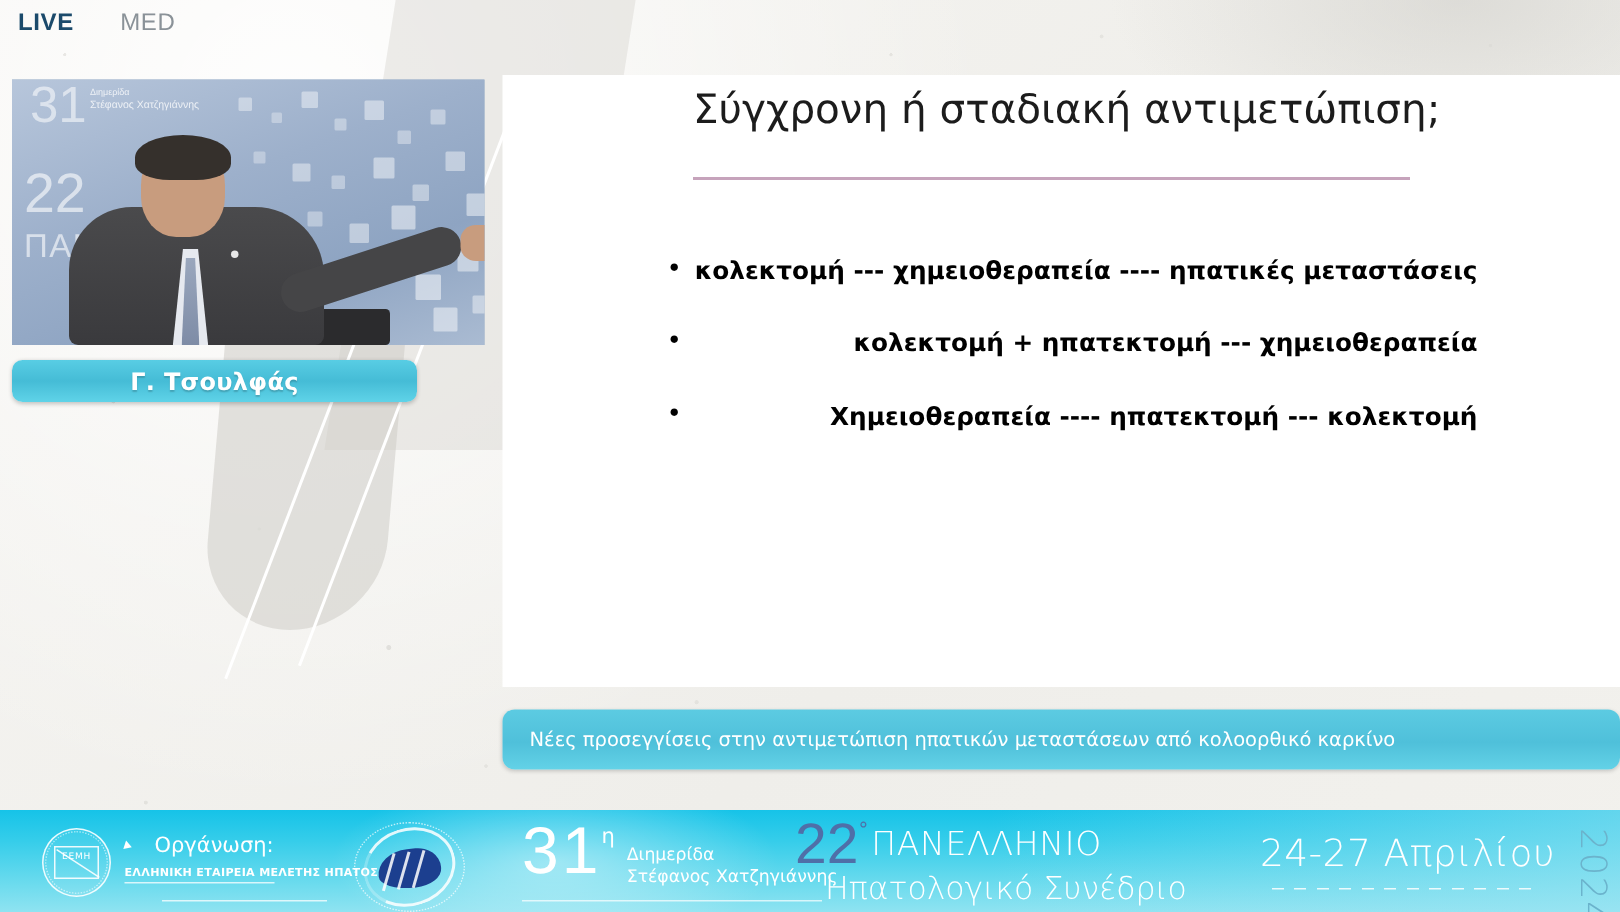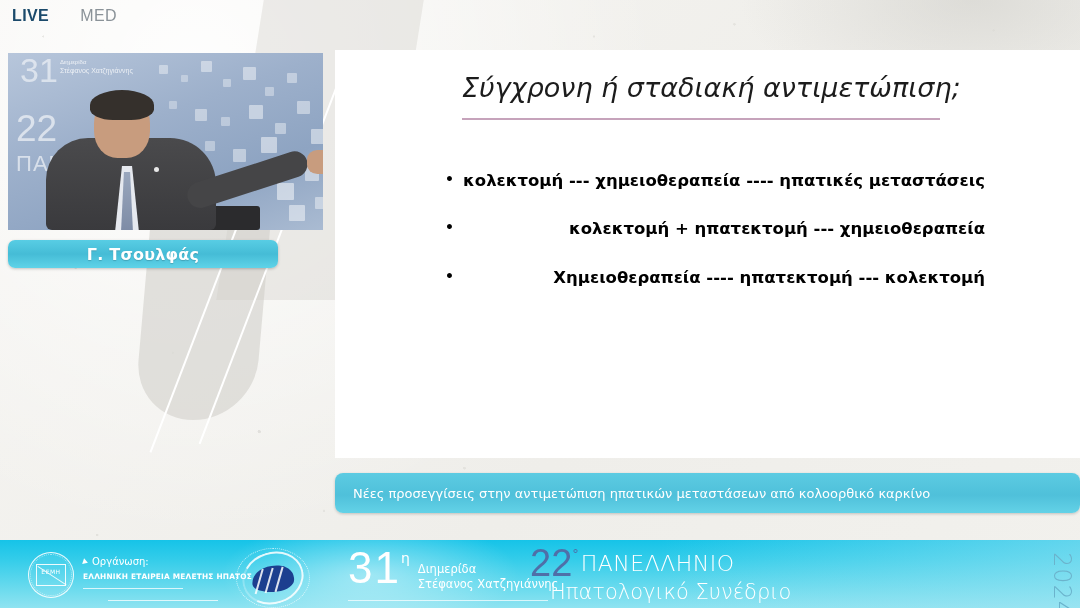--- a/index.html
+++ b/index.html
@@ -203,27 +203,26 @@
 
   
   .slide {
     position: absolute;
     left: 335px; top: 50px;
     width: 745px; height: 408px;
     background: #ffffff;
   }
   .slide-title {
     position: absolute;
-    left: 127px; top: 22px;
+    left: 127px; top: 8px;
     font-size: 27px;
     color: #1c1c1c;
     font-weight: 400;
     white-space: nowrap;
     font-family: "DejaVu Sans", sans-serif;
-    font-style: italic;
   }
   .title-rule {
     position: absolute;
     left: 127px; top: 68px;
     width: 478px; height: 2px;
     background: #c6a3bb;
   }
 
   .bullets {
     position: absolute;
@@ -323,22 +322,22 @@
     position: absolute;
     left: 50%; top: 50%;
     transform: translate(-50%,-50%);
     width: 42px; height: 42px;
     border-radius: 50%;
     border: 0.8px dotted rgba(255,255,255,0.55);
   }
 
   .org-block { position: absolute; left: 83px; top: 16px; width: 140px; }
   .org-label {
-    font-size: 10px; color: #ffffff; white-space: nowrap;
-    display: flex; align-items: center; gap: 4px;
+    font-size: 14px; color: #ffffff; white-space: nowrap;
+    display: flex; align-items: center; gap: 15px;
   }
   .org-arrow {
     display: inline-block; width: 0; height: 0;
     border-left: 5px solid #ffffff;
     border-top: 3px solid transparent;
     border-bottom: 3px solid transparent;
     transform: rotate(18deg);
   }
   .org-name {
     margin-top: 5px;
@@ -575,17 +574,21 @@
     <div class="conf22">
       <div class="c22-row">
         <span class="c22-num">22</span>
         <span class="c22-deg">°</span>
         <span class="c22-pan">ΠΑΝΕΛΛΗΝΙΟ</span>
       </div>
       <div class="c22-sub">Ηπατολογικό Συνέδριο</div>
 
     </div>
 
+    <div class="dates">
+      <div class="dates-txt">24-27 Απριλίου</div>
+      <div class="dates-dash"></div>
+    </div>
 
     <div class="year">2024</div>
   </div>
 
 </div>
 
 </body></html>

